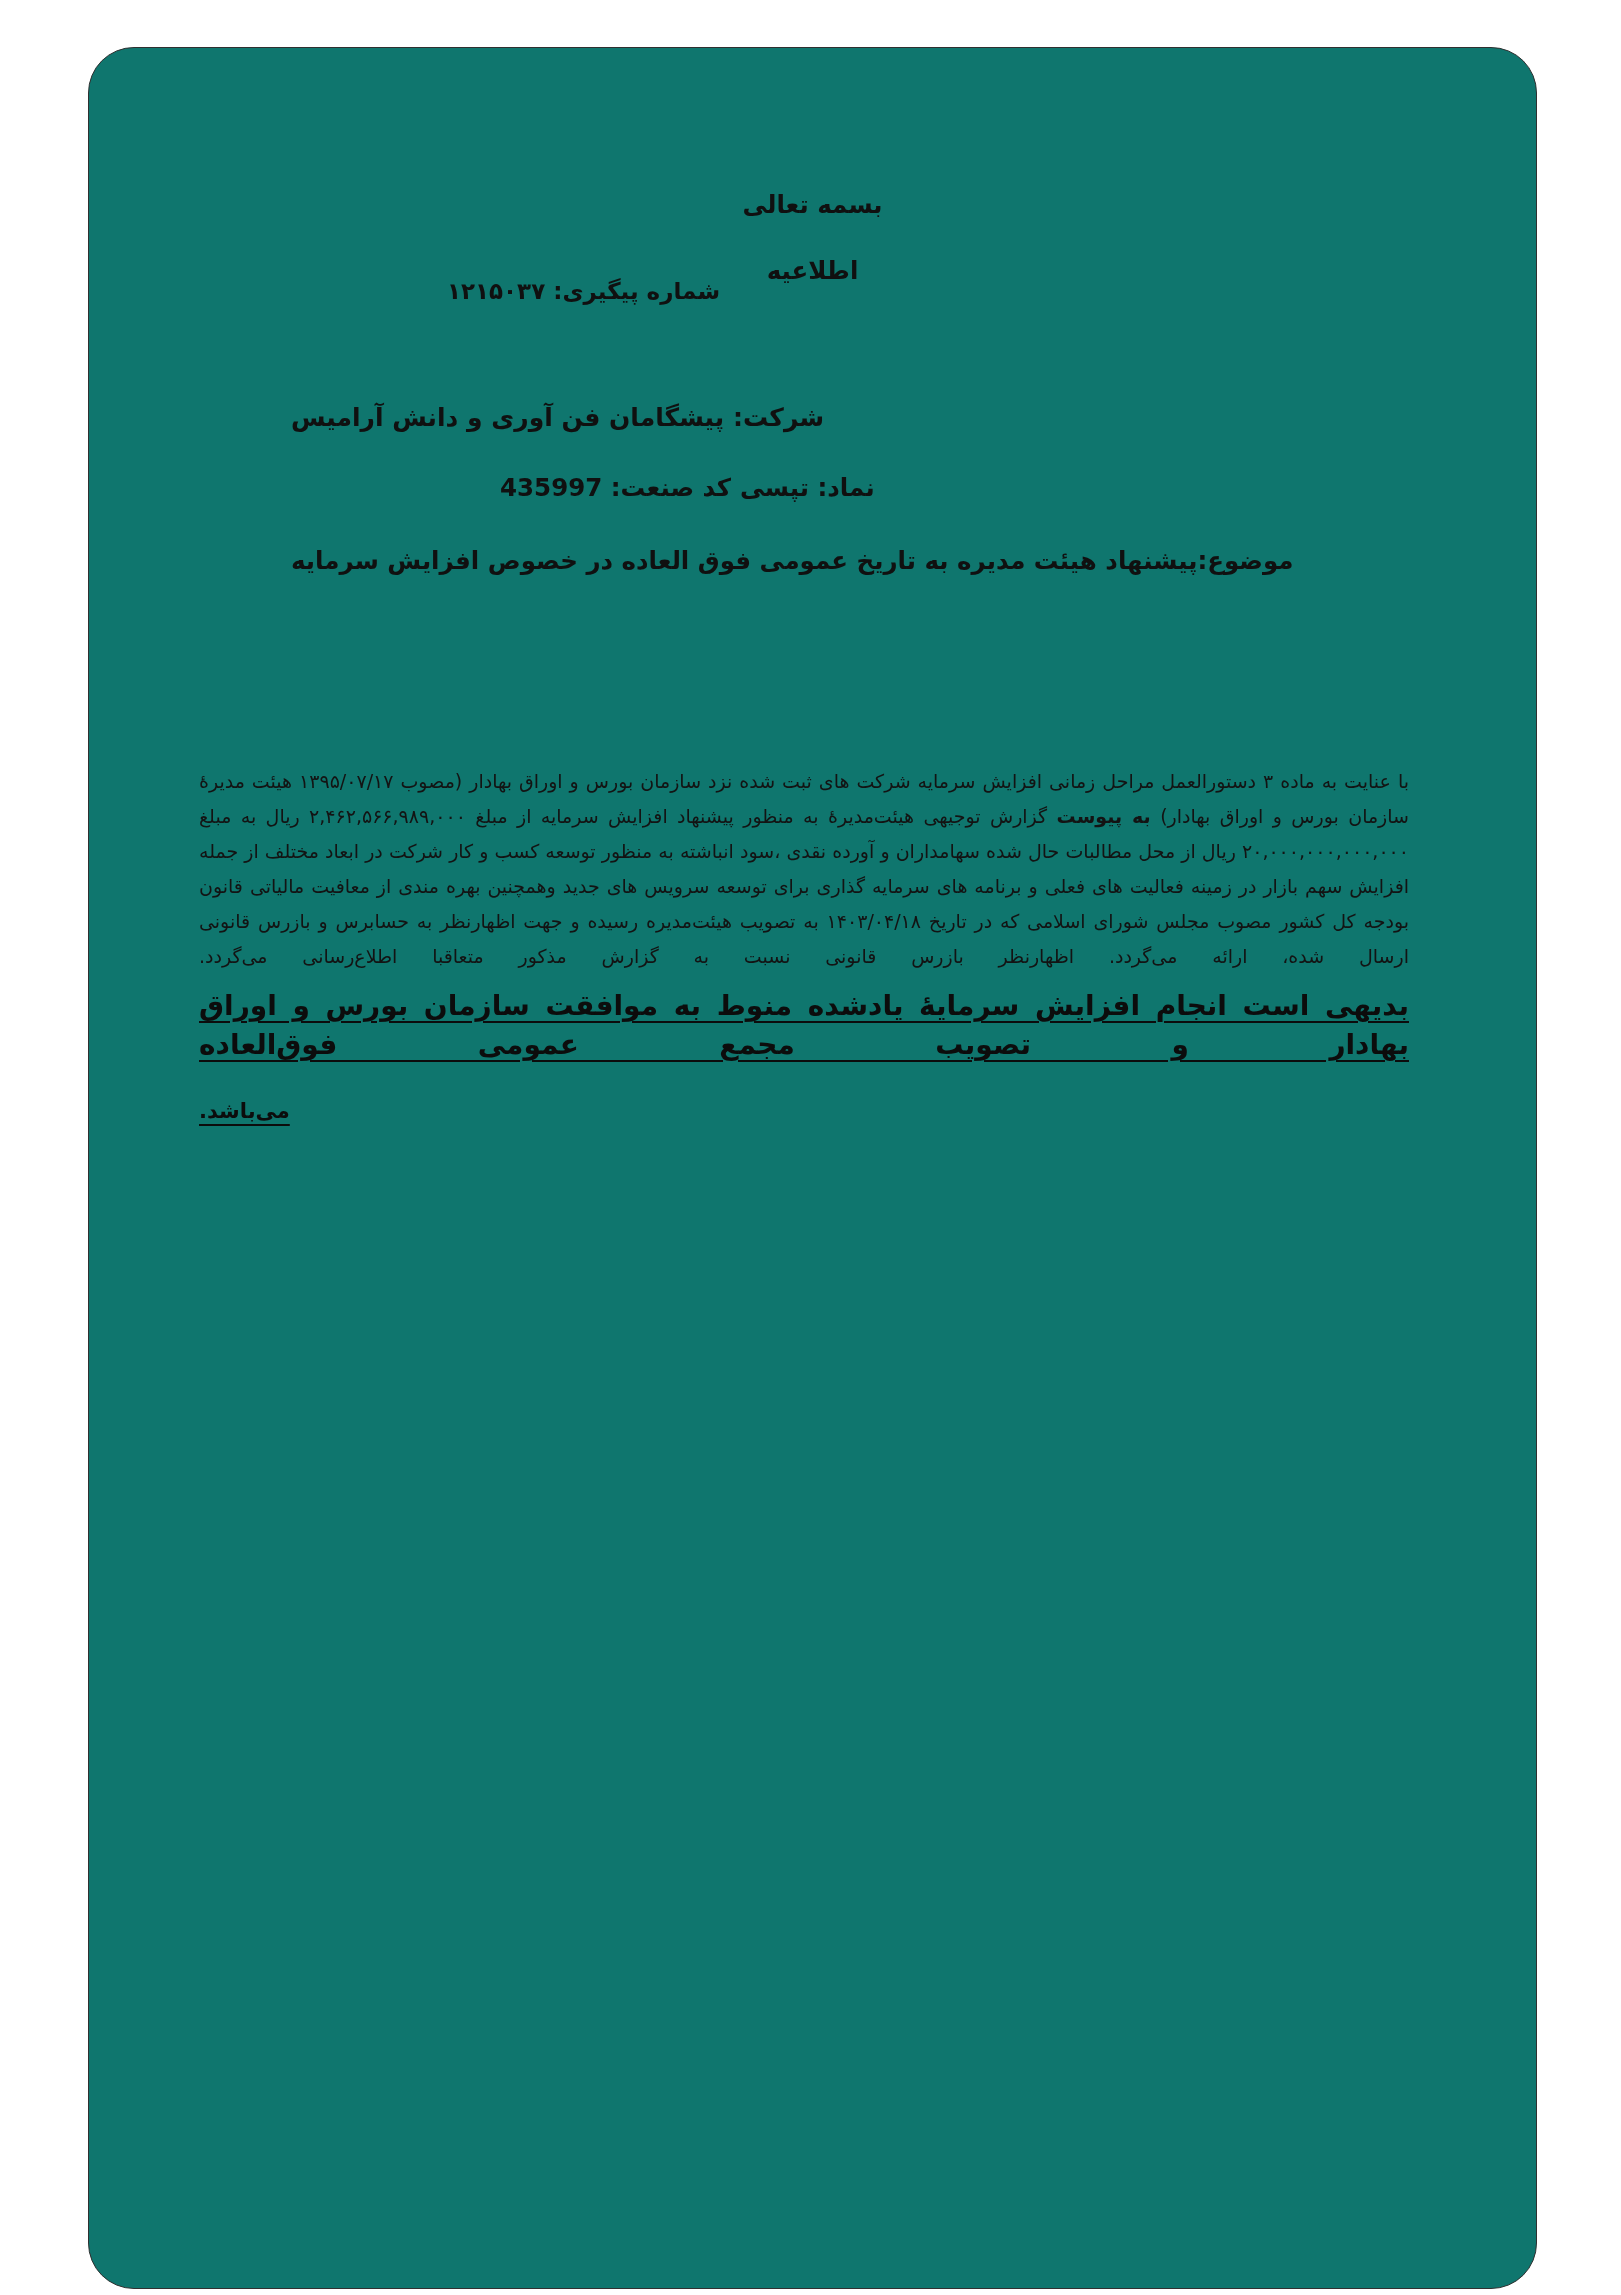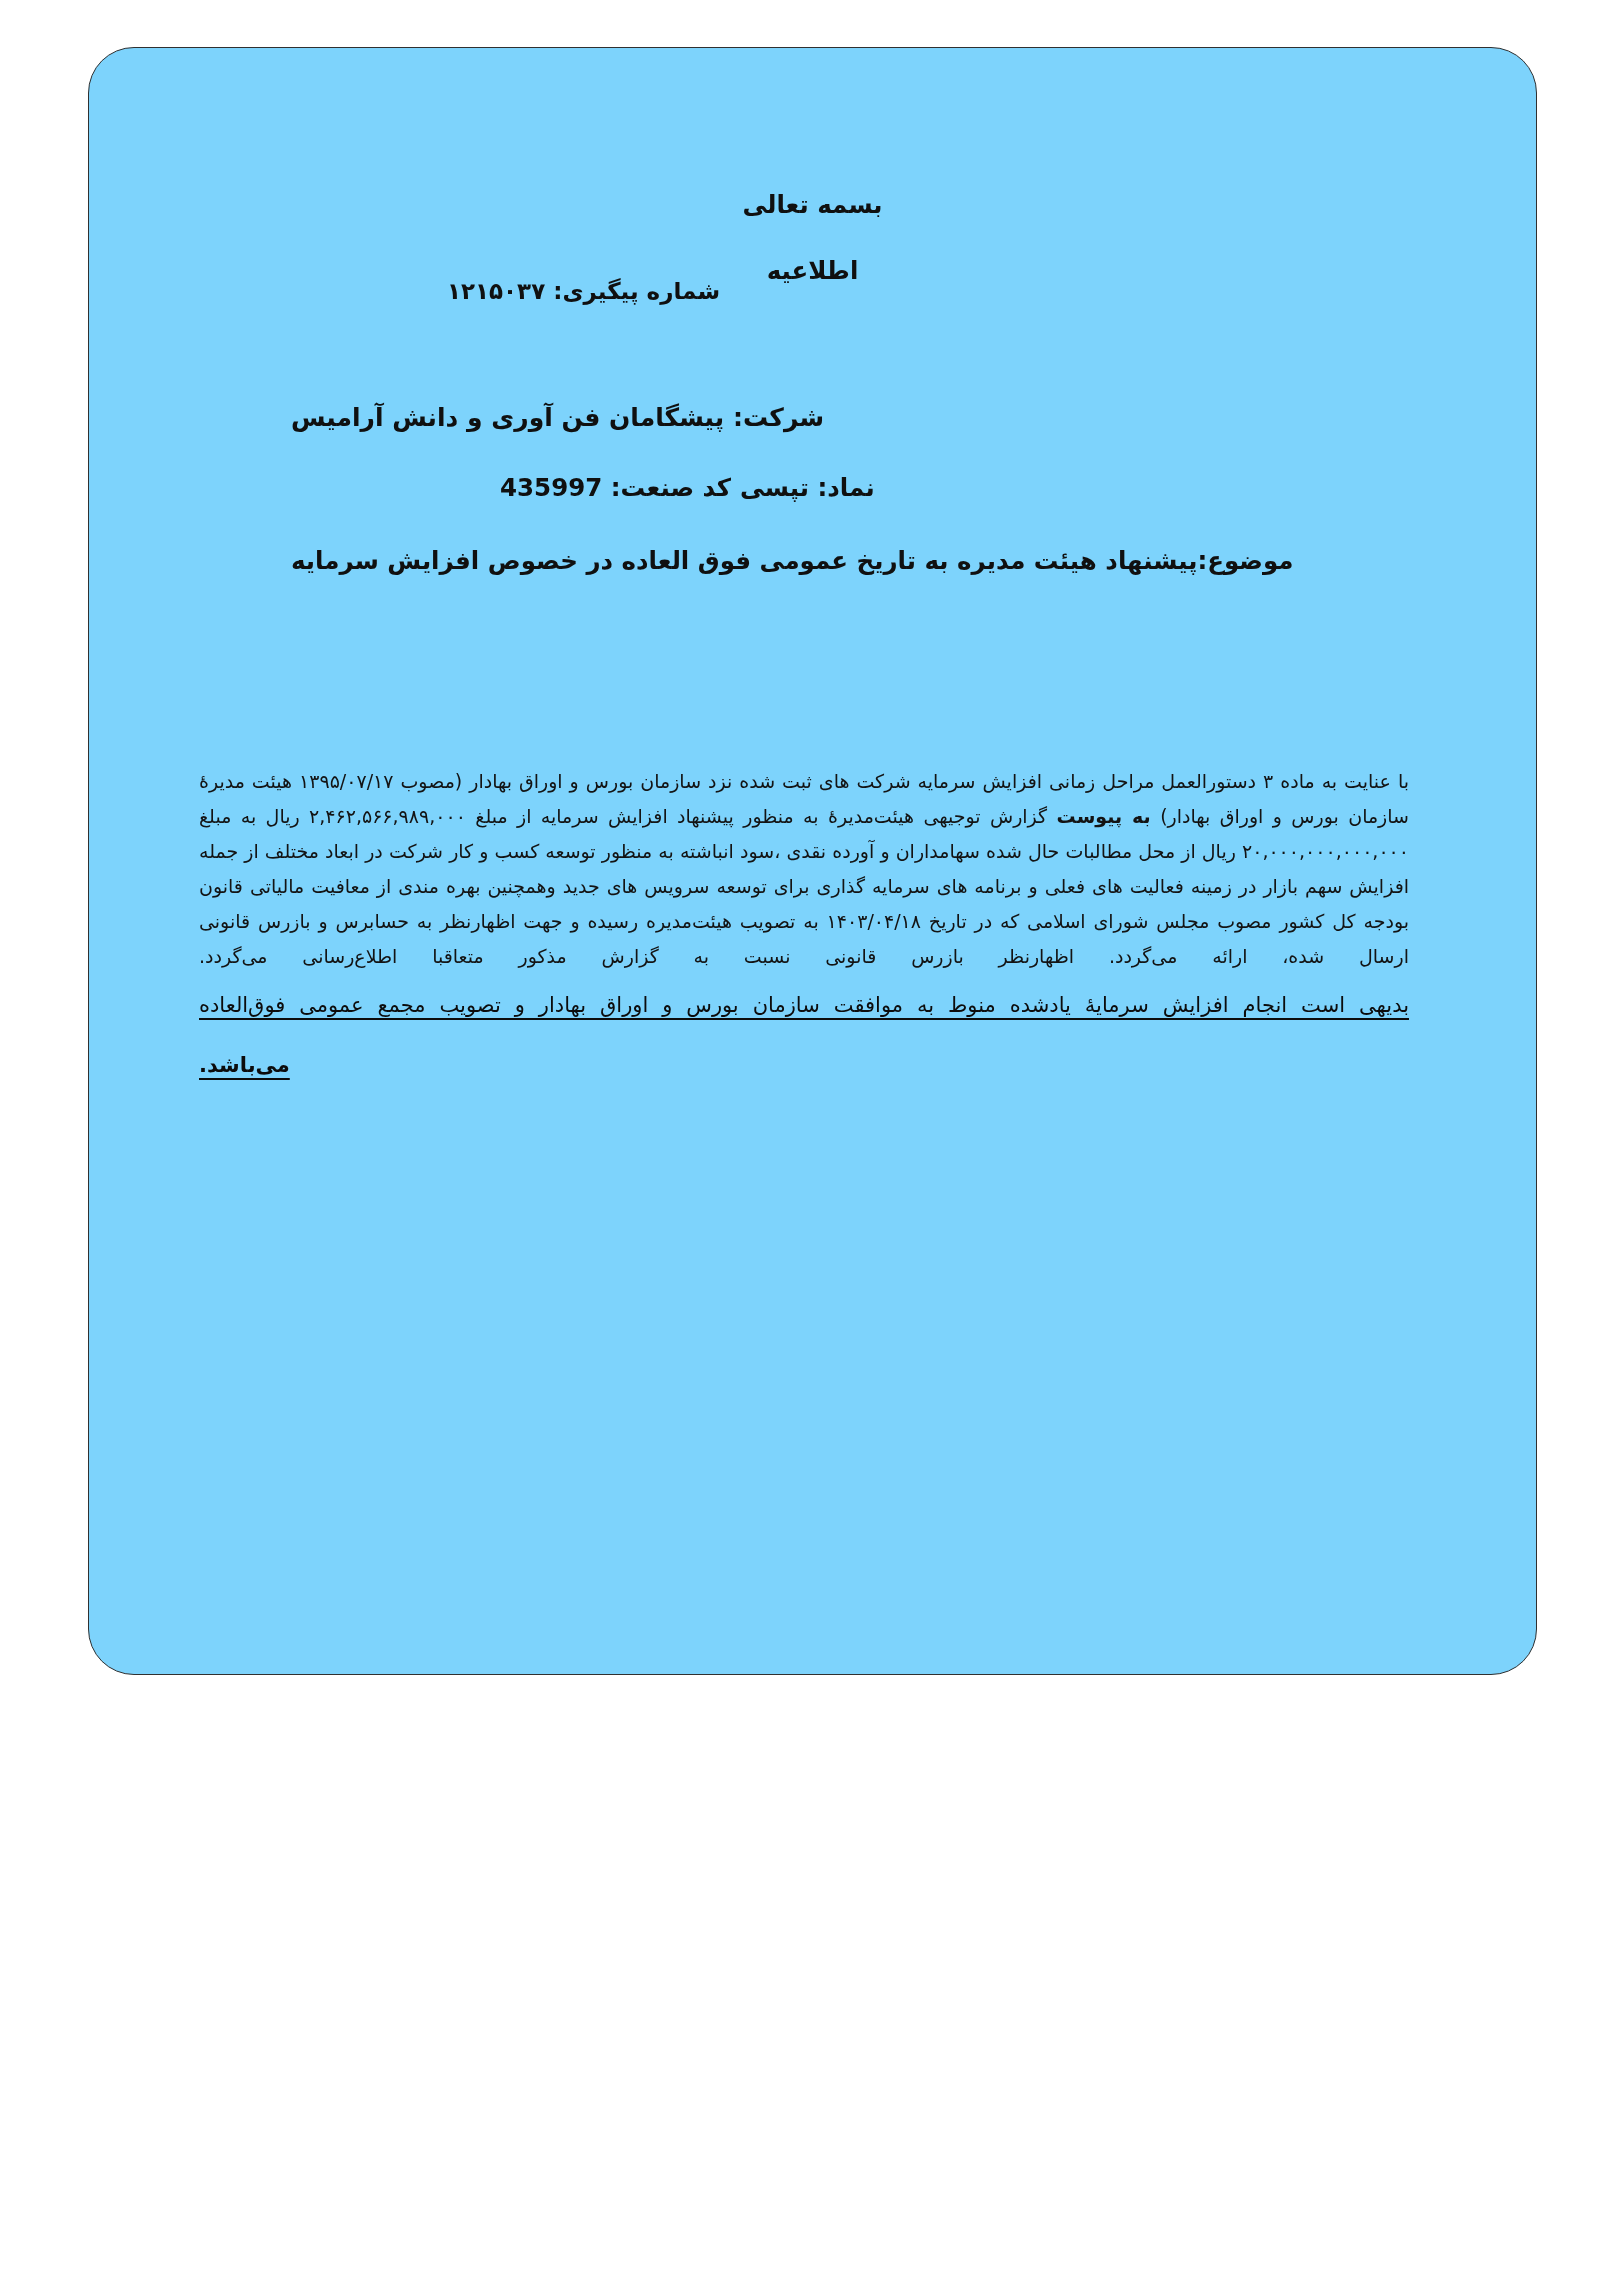--- a/index.html
+++ b/index.html
@@ -15,24 +15,24 @@
     position: relative;
     overflow: hidden;
   }
 
   
   .page-sheet {
     position: absolute;
     left: 88px;
     top: 47px;
     width: 1449px;
-    height: 1628px;
+    height: 2242px;
     border: 1.7px solid #303030;
     border-radius: 46px;
-    background: #7dd3fc;
+    background: #0f766e;
     box-sizing: border-box;
   }
 
   .page-inner {
     position: absolute;
     left: 0;
     top: 0;
     right: 0;
     bottom: 0;
     padding: 0;
@@ -142,23 +142,23 @@
     text-align: justify;
     text-align-last: justify;
     color: #131313;
     margin: 0;
     letter-spacing: 0.1px;
   }
   .body-para b { font-weight: bold; }
 
   .closing-para {
     margin-top: 12px;
-    font-size: 21px;
+    font-size: 28px;
     line-height: 39px;
-    font-weight: normal;
+    font-weight: bold;
     text-align: justify;
     text-align-last: justify;
     color: #0c0c0c;
     text-decoration: underline;
     text-underline-offset: 6px;
     text-decoration-thickness: 1.7px;
   }
   .closing-tail {
     margin-top: 5px;
     font-size: 21px;

